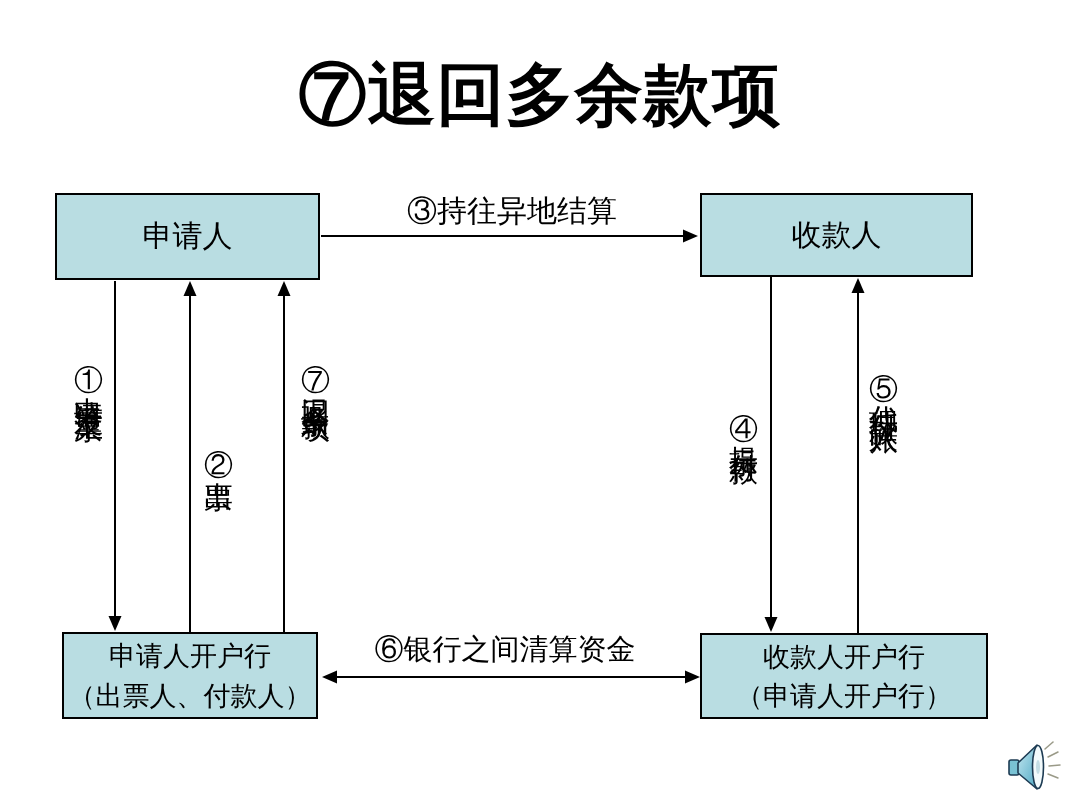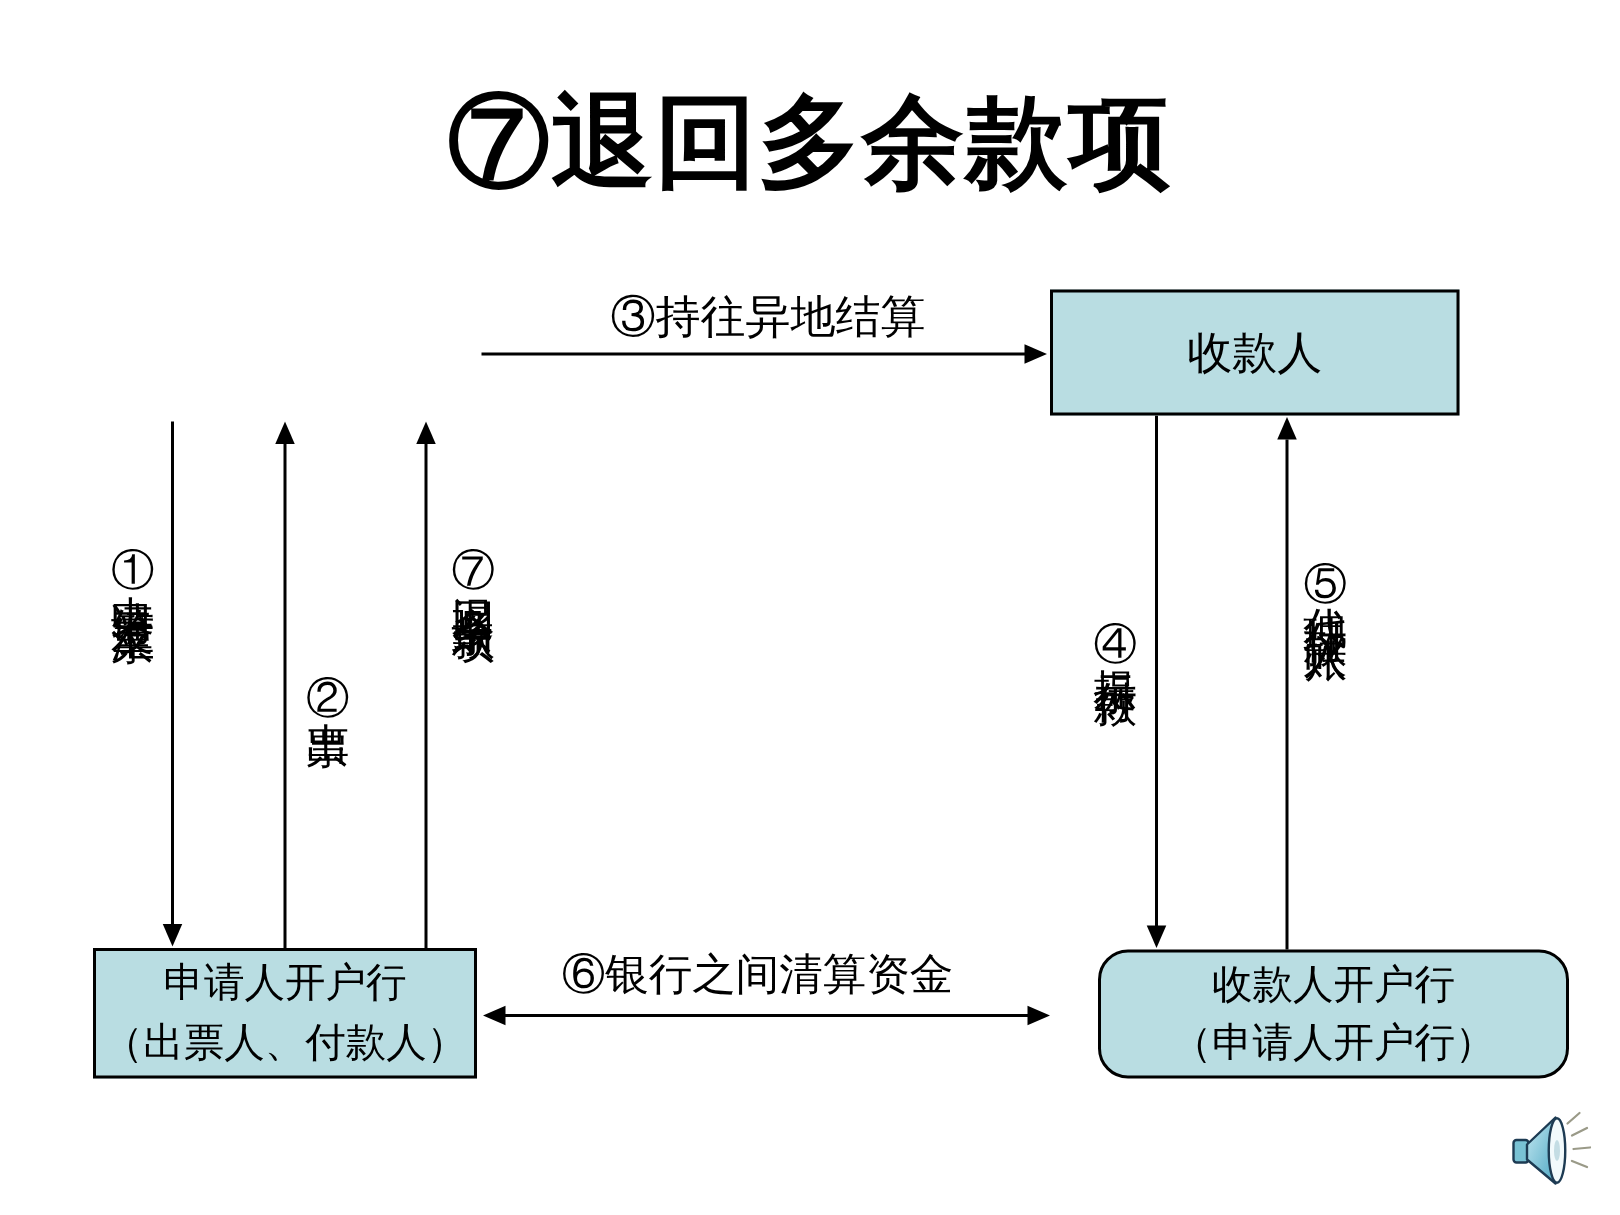--- a/index.html
+++ b/index.html
@@ -17,21 +17,21 @@
   .connectors polygon{fill:#000;}
   .node{
     position:absolute;background:#b9dde2;border:2px solid #000;box-sizing:border-box;
     display:flex;flex-direction:column;align-items:center;justify-content:center;
   }
   .node-label{font-size:30px;white-space:nowrap;}
   .node-label-sm{font-size:27px;line-height:1.45;white-space:nowrap;text-align:center;}
   #node-applicant{left:55px;top:193px;width:265px;height:87px;}
   #node-payee{left:700px;top:193px;width:273px;height:84px;}
   #node-applicant-bank{left:62px;top:632px;width:256px;height:87px;}
-  #node-payee-bank{left:732px;top:633px;width:314px;height:86px;border-radius:20px;}
+  #node-payee-bank{left:700px;top:633px;width:288px;height:86px;}
   .hlabel{position:absolute;font-size:30px;text-align:center;white-space:nowrap;}
   #label-step3{left:342px;top:191px;width:340px;}
   #label-step6{left:335px;top:630px;width:340px;font-size:29px;}
   .vlabel{
     position:absolute;writing-mode:vertical-rl;text-orientation:upright;
     font-size:29px;line-height:36px;letter-spacing:4px;white-space:nowrap;
   }
   #label-step1{left:71px;top:341px;}
   #label-step2{left:201px;top:426px;}
   #label-step7{left:298px;top:341px;}
@@ -71,20 +71,23 @@
       <line x1="858" y1="293" x2="858" y2="633"></line>
       <polygon points="858,278 851.5,293 864.5,293"></polygon>
     </g>
     <g>
       <line x1="336" y1="677" x2="686" y2="677"></line>
       <polygon points="322,677 337,670.5 337,683.5"></polygon>
       <polygon points="700,677 685,670.5 685,683.5"></polygon>
     </g>
   </svg>
 
+  <div class="node" id="node-applicant">
+    <span class="node-label">申请人</span>
+  </div>
 
   <div class="node" id="node-applicant-bank">
     <span class="node-label-sm">申请人开户行</span>
     <span class="node-label-sm">（出票人、付款人）</span>
   </div>
 
   <div class="node" id="node-payee">
     <span class="node-label">收款人</span>
   </div>
 

